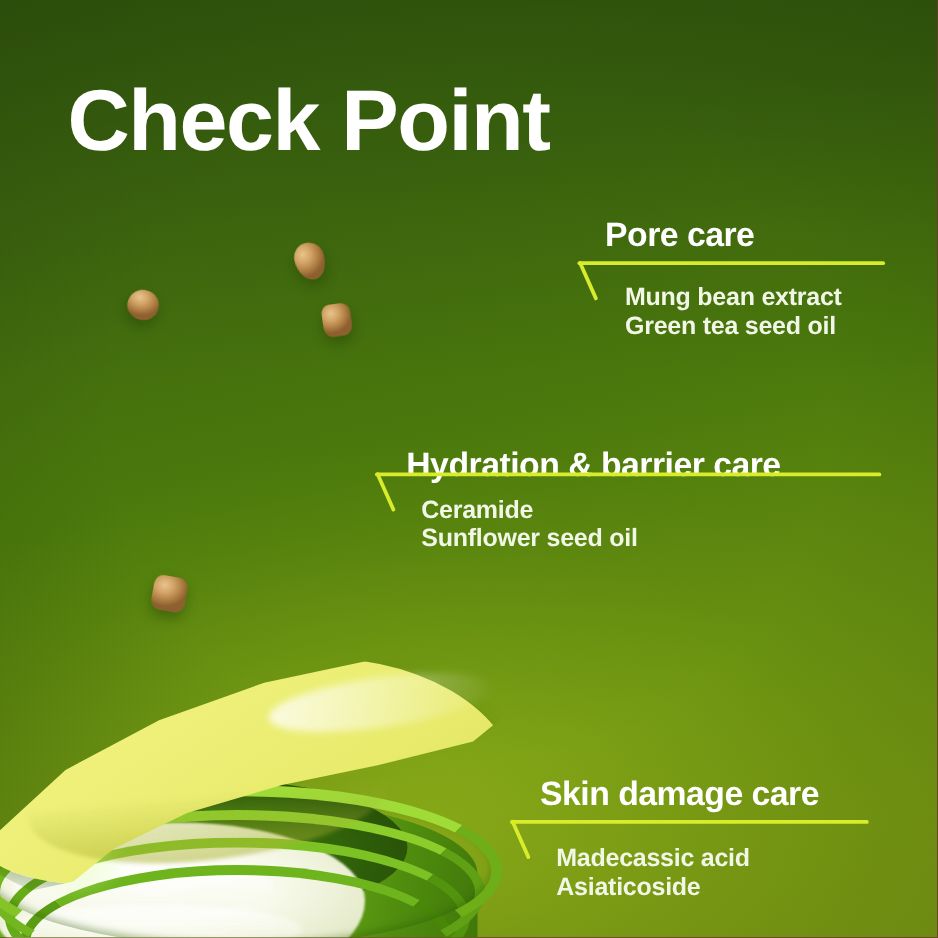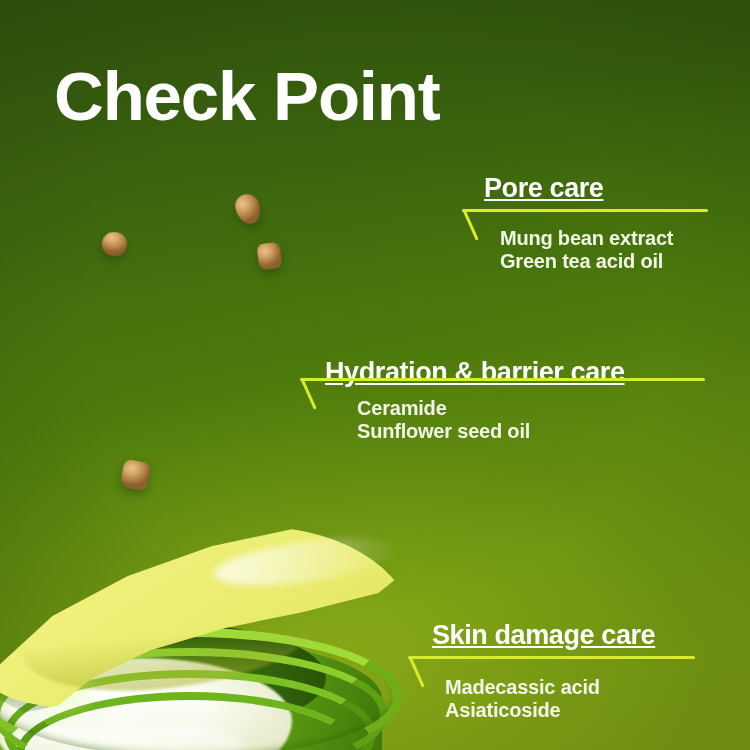--- a/index.html
+++ b/index.html
@@ -57,21 +57,20 @@
   
   .section { position: absolute; }
   .sec-title {
     position: absolute;
     font-size: 27px;
     font-weight: bold;
     color: #ffffff;
     white-space: nowrap;
     letter-spacing: -0.4px;
     line-height: 1;
-    text-decoration: underline;
   }
   .sec-rule { position: absolute; }
   .sec-rule .hline {
     position: absolute;
     left: 0;
     top: 0;
     height: 3px;
     background: #d8ec2c;
     border-radius: 2px;
   }
@@ -260,31 +259,31 @@
   <div class="page-title">Check Point</div>
 
   <div class="section">
     <div class="sec-title" style="left:484px; top:175px;">Pore care</div>
     <div class="sec-rule" style="left:462px; top:209px;">
       <div class="hline" style="width:246px;"></div>
       <div class="tick"></div>
     </div>
     <div class="sec-items" style="left:500px; top:227px;">
       <div>Mung bean extract</div>
-      <div>Green tea acid oil</div>
+      <div>Green tea seed oil</div>
     </div>
   </div>
 
   <div class="section">
     <div class="sec-title" style="left:325px; top:359px;">Hydration &amp; barrier care</div>
     <div class="sec-rule" style="left:300px; top:378px;">
       <div class="hline" style="width:405px;"></div>
       <div class="tick"></div>
     </div>
-    <div class="sec-items" style="left:357px; top:397px;">
+    <div class="sec-items" style="left:337px; top:397px;">
       <div>Ceramide</div>
       <div>Sunflower seed oil</div>
     </div>
   </div>
 
   <div class="section">
     <div class="sec-title" style="left:432px; top:622px;">Skin damage care</div>
     <div class="sec-rule" style="left:408px; top:656px;">
       <div class="hline" style="width:287px;"></div>
       <div class="tick"></div>

